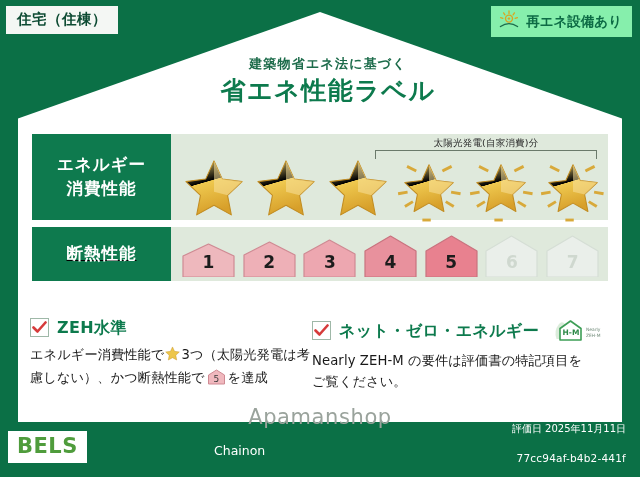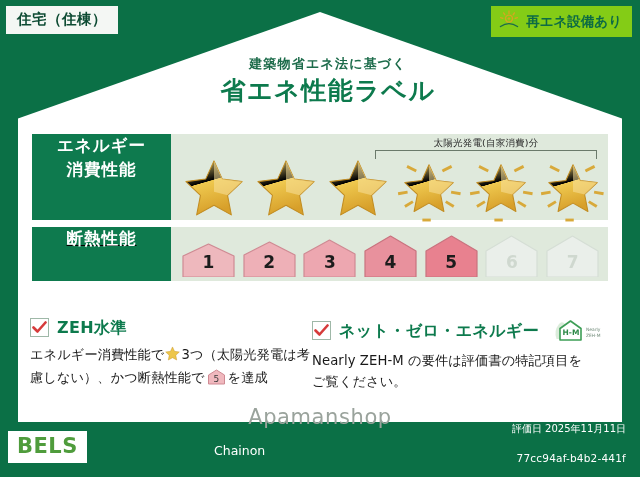--- a/index.html
+++ b/index.html
@@ -32,21 +32,21 @@
     font-size: 14.5px;
     letter-spacing: 0.5px;
     padding: 6px 11px 7px 11px;
     line-height: 1;
     z-index: 6;
   }
   
   #renewable-badge {
     position: absolute;
     right: 8px; top: 6px;
-    background: #84cc16;
+    background: #86efac;
     padding: 4px 10px 4px 7px;
     display: flex;
     align-items: center;
     gap: 6px;
     z-index: 6;
   }
   #renewable-badge .badge-text {
     color: #0d6b45;
     font-weight: bold;
     font-size: 13.5px;
@@ -87,20 +87,21 @@
   .row-label {
     width: 139px;
     background: #0e7a4e;
     color: #ffffff;
     font-weight: bold;
     font-size: 16.5px;
     letter-spacing: 1px;
     display: flex;
     flex-direction: column;
     align-items: center;
+    justify-content: center;
     line-height: 1.45;
     flex: 0 0 139px;
   }
   .row-body {
     flex: 1;
     background: #dfe9dc;
     position: relative;
   }
   #energy-row .row-body { height: 86px; }
   #insulation-row .row-body { height: 54px; }

